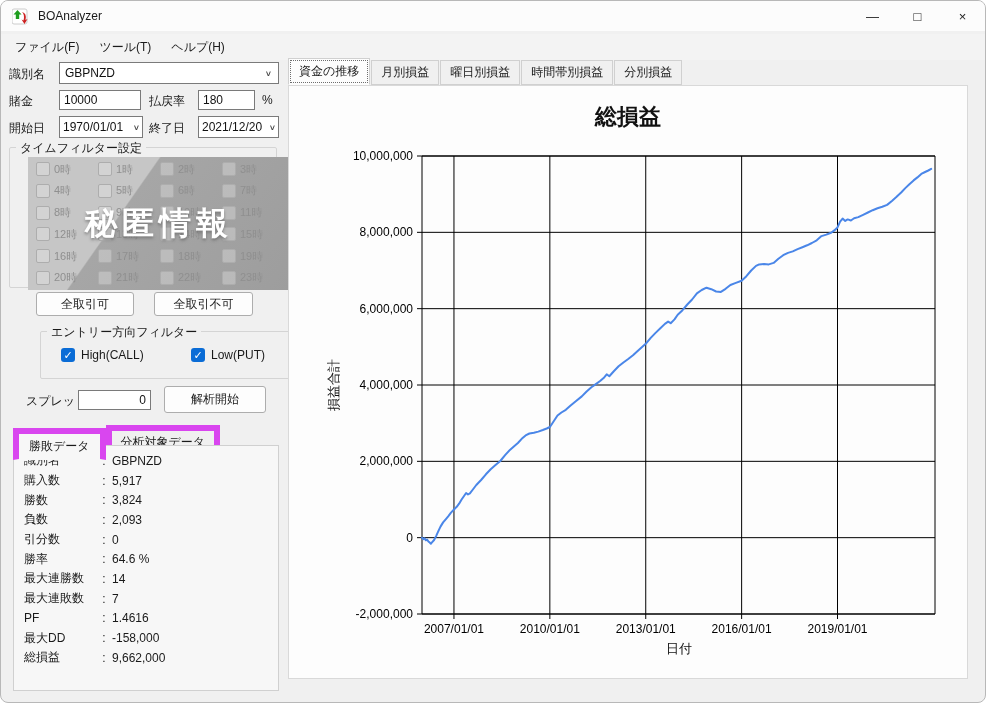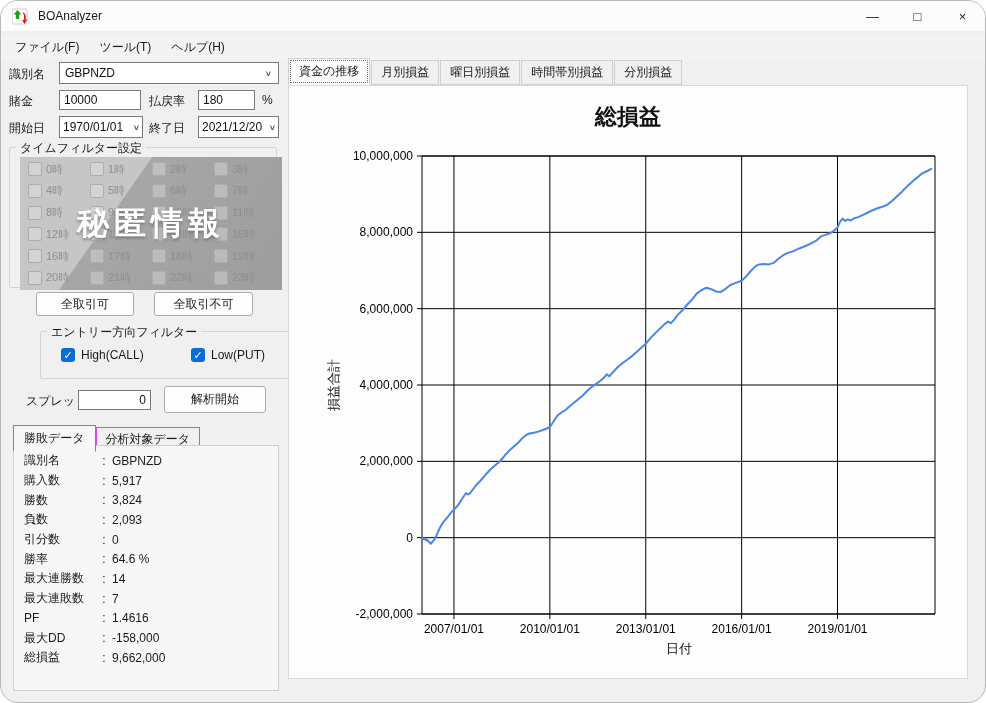--- a/index.html
+++ b/index.html
@@ -1,17 +1,17 @@
 <!DOCTYPE html>
 <html><head>
 <meta charset="utf-8">
 <style>
   html,body{margin:0;padding:0;background:#ffffff;font-family:"Liberation Sans","DejaVu Sans",sans-serif;}
   .window{position:relative;width:984px;height:701px;margin:0;background:#f0f0f0;
-    border:1px solid #b8b8b8;border-radius:18px;overflow:hidden;box-sizing:content-box;}
+    border:1px solid #b8b8b8;border-radius:8px;overflow:hidden;box-sizing:content-box;}
   
   .titlebar{position:absolute;left:0;top:0;width:100%;height:30px;background:#fcfcfc;display:flex;align-items:center;}
   .appicon{width:17px;height:17px;margin-left:11px;position:relative;flex:0 0 auto;}
   .title-text{font-size:12px;color:#1a1a1a;margin-left:9px;}
   .caption-btns{position:absolute;right:0;top:0;height:30px;display:flex;}
   .cap-btn{width:45px;height:30px;display:flex;align-items:center;justify-content:center;
     font-size:13px;color:#222;cursor:default;}
   
   .menubar{position:absolute;left:0;top:33px;width:100%;height:26px;background:#f3f3f3;
     display:flex;align-items:center;padding-left:4px;box-sizing:border-box;}
@@ -22,36 +22,36 @@
     padding:0 4px;box-sizing:border-box;font-family:inherit;color:#111;}
   .tin.right{text-align:right;}
   .combo{position:absolute;height:22px;border:1px solid #7a7a7a;background:#fff;font-size:12px;
     display:flex;align-items:center;box-sizing:border-box;padding-left:5px;color:#111;}
   .combo .chev{margin-left:auto;margin-right:6px;font-size:10px;color:#454545;transform:scaleY(.8);}
   .btn{position:absolute;background:#fdfdfd;border:1px solid #adadad;border-radius:3px;
     font-size:12px;color:#1a1a1a;display:flex;align-items:center;justify-content:center;box-sizing:border-box;}
   .fieldset{position:absolute;border:1px solid #d4d4d4;border-radius:2px;box-sizing:border-box;}
   .fieldset .legend{position:absolute;top:-8px;left:6px;background:#f0f0f0;padding:0 4px;font-size:12px;color:#1a1a1a;}
   
-  .tf-overlay{position:absolute;left:10px;top:9px;width:262px;height:133px;
+  .tf-overlay{position:absolute;left:18px;top:9px;width:262px;height:133px;
     background:linear-gradient(125deg,#c6c6c6 0%,#c6c6c6 37%,#a6a6a6 37.5%,#9d9d9d 100%);}
   .hour-grid{position:absolute;left:8px;top:5px;width:248px;height:123px;display:grid;
     grid-template-columns:repeat(4,1fr);align-content:space-between;}
   .hr{display:flex;align-items:center;gap:4px;font-size:11px;color:#8f8f8f;height:14px;}
   .hr .cb{width:12px;height:12px;border:1px solid #adadad;border-radius:2px;background:rgba(235,235,235,.35);flex:0 0 auto;}
   .watermark{position:absolute;left:50%;top:50%;transform:translate(-50%,-50%);
     font-size:32px;font-weight:bold;color:#fff;letter-spacing:5px;white-space:nowrap;
     text-shadow:0 2px 3px rgba(90,90,90,.6);}
   
   .chk{position:absolute;display:flex;align-items:center;gap:6px;font-size:12px;color:#1a1a1a;}
   .chk .box{width:14px;height:14px;background:#0a6cd6;border-radius:3px;color:#fff;font-size:11px;
     display:flex;align-items:center;justify-content:center;line-height:1;}
   
   .ltabs{position:absolute;left:12px;top:424px;display:flex;align-items:flex-end;}
-  .ltab{font-size:12px;padding:3px 9px;border:1px solid #d946ef;background:#f0f0f0;color:#1a1a1a;}
+  .ltab{font-size:12px;padding:3px 9px;border:6px solid #d946ef;background:#f0f0f0;color:#1a1a1a;}
   .ltab.sel{background:#f7f7f7;border-bottom:1px solid #f7f7f7;padding:4px 10px;position:relative;z-index:2;}
   .lpanel{position:absolute;left:12px;top:444px;width:266px;height:246px;background:#f7f7f7;
     border:1px solid #d0d0d0;box-sizing:border-box;}
   .srow{display:flex;font-size:12px;color:#1a1a1a;height:19.7px;align-items:center;}
   .srow .sl{width:72px;padding-left:10px;}
   .srow .sc{width:16px;text-align:center;}
   .srow .sv{flex:1;}
   .stat-list{padding-top:5px;}
   
   .rtabs{position:absolute;left:287px;top:61px;display:flex;align-items:flex-end;height:23px;text-align:right;}

